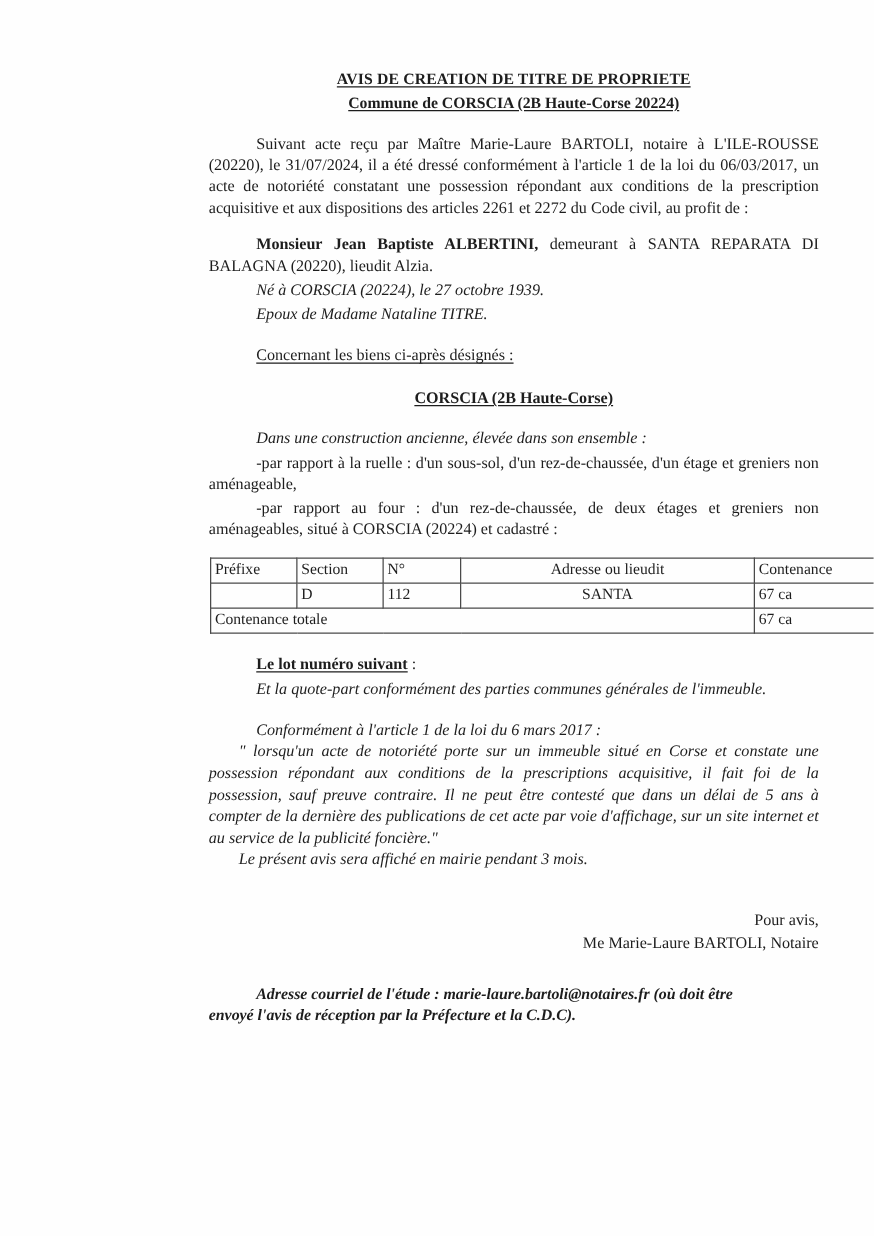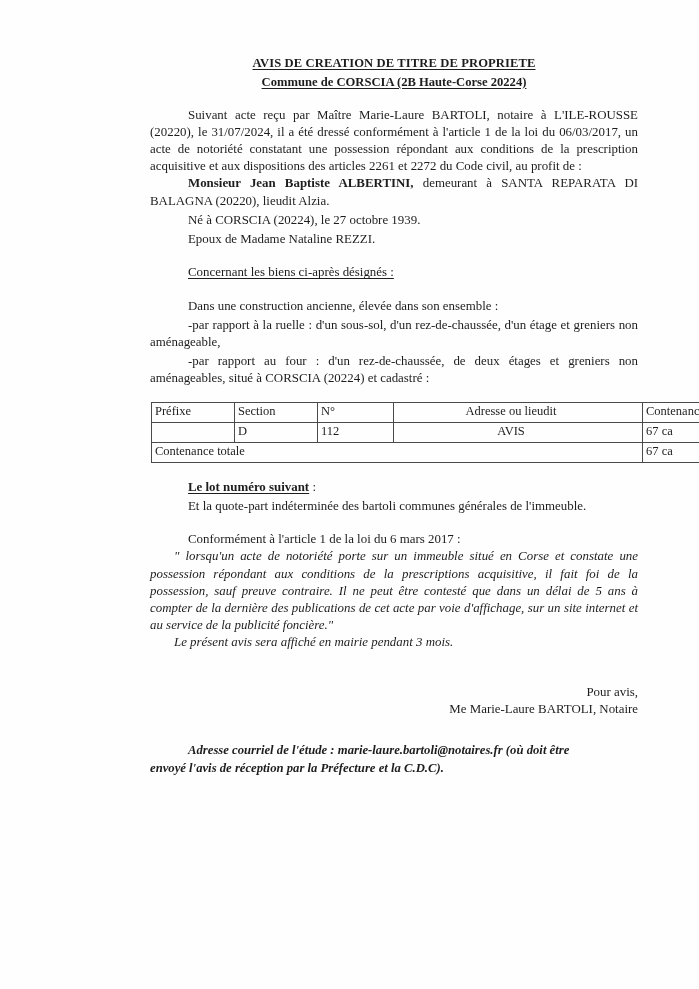--- a/index.html
+++ b/index.html
@@ -13,21 +13,21 @@
     width: 699px;
     height: 989px;
     background: #fefefe;
     overflow: hidden;
     font-family: "Liberation Serif", "DejaVu Serif", serif;
     color: #1d1d1d;
     -webkit-font-smoothing: antialiased;
   }
   .content {
     position: absolute;
-    left: 150px;
+    left: 167px;
     top: 0;
     width: 488px;
   }
 
   
   .doc-title-block {
     margin-top: 55px;
     text-align: center;
   }
   .doc-title {
@@ -49,23 +49,23 @@
 
   
   .para {
     font-size: 12.9px;
     line-height: 1.335;
     text-align: justify;
     text-justify: inter-word;
     margin: 0;
   }
   .para.indent { text-indent: 38px; }
-  .para.nojust { text-align: left; }
+  .para.nojust { text-align: left; font-style: italic; }
   .gap-lg { margin-top: 16px; }
-  .gap-md { }
+  .gap-md { margin-top: 12px; }
   .gap-xs { margin-top: 2px; }
 
   .b { font-weight: bold; }
   .u { text-decoration: underline; text-underline-offset: 2px; }
 
   .owner-name {
     font-weight: bold;
   }
 
   .section-underline {
@@ -90,21 +90,21 @@
     margin-left: 1px;
   }
   table.cadastre {
     border-collapse: collapse;
     width: 485px;
     font-size: 12.5px;
     table-layout: fixed;
   }
   table.cadastre td {
     border: 1px solid #4a4a4a;
-    padding: 1px 17px 2px 3px;
+    padding: 1px 3px 2px 3px;
     line-height: 1.22;
     vertical-align: top;
     height: 16px;
     white-space: nowrap;
     overflow: hidden;
   }
   .col-prefixe   { width: 62px; }
   .col-section   { width: 62px; }
   .col-numero    { width: 55px; }
   .col-adresse   { width: 228px; text-align: center; }
@@ -155,56 +155,57 @@
 
     <div class="doc-title-block">
       <div class="doc-title">AVIS DE CREATION DE TITRE DE PROPRIETE</div>
       <div class="doc-subtitle">Commune de CORSCIA (2B Haute-Corse 20224)</div>
     </div>
 
     <p class="para indent gap-lg">Suivant acte reçu par Maître Marie-Laure BARTOLI, notaire à L'ILE-ROUSSE (20220), le 31/07/2024, il a été dressé conformément à l'article 1 de la loi du 06/03/2017, un acte de notoriété constatant une possession répondant aux conditions de la prescription acquisitive et aux dispositions des articles 2261 et 2272 du Code civil, au profit de :</p>
 
     <p class="para gap-md" style="text-indent:38px;"><span class="owner-name">Monsieur Jean Baptiste ALBERTINI,</span><span> demeurant à SANTA REPARATA DI BALAGNA (20220), lieudit Alzia.</span></p>
     <p class="para nojust gap-xs" style="text-indent:38px;">Né à CORSCIA (20224), le 27 octobre 1939.</p>
-    <p class="para nojust gap-xs" style="text-indent:38px;">Epoux de Madame Nataline REZZI.</p>
+    <p class="para nojust gap-xs" style="text-indent:38px;">Epoux de Madame Nataline TITRE.</p>
 
     <div class="section-underline gap-lg"><span class="u">Concernant les biens ci-après désignés :</span></div>
 
+    <div class="centered-heading gap-lg">CORSCIA (2B Haute-Corse)</div>
 
     <p class="para nojust gap-lg" style="text-indent:38px;">Dans une construction ancienne, élevée dans son ensemble :</p>
     <p class="para indent gap-xs">-par rapport à la ruelle : d'un sous-sol, d'un rez-de-chaussée, d'un étage et greniers non aménageable,</p>
     <p class="para indent gap-xs">-par rapport au four : d'un rez-de-chaussée, de deux étages et greniers non aménageables, situé à CORSCIA (20224) et cadastré :</p>
 
     <div class="cadastre-wrap">
       <table class="cadastre">
         <tbody>
           <tr>
             <td class="col-prefixe">Préfixe</td>
             <td class="col-section">Section</td>
             <td class="col-numero">N°</td>
             <td class="col-adresse">Adresse ou lieudit</td>
             <td class="col-contenance">Contenance</td>
           </tr>
           <tr>
             <td class="col-prefixe"></td>
             <td class="col-section">D</td>
             <td class="col-numero">112</td>
-            <td class="col-adresse">AVIS</td>
+            <td class="col-adresse">SANTA</td>
             <td class="col-contenance">67 ca</td>
           </tr>
           <tr>
             <td colspan="4">Contenance totale</td>
             <td class="col-contenance">67 ca</td>
           </tr>
         </tbody>
       </table>
     </div>
 
     <div class="lot-head gap-lg"><span class="b u">Le lot numéro suivant</span><span> :</span></div>
-    <p class="para nojust gap-xs" style="text-indent:38px;">Et la quote-part indéterminée des bartoli communes générales de l'immeuble.</p>
+    <p class="para nojust gap-xs" style="text-indent:38px;">Et la quote-part conformément des parties communes générales de l'immeuble.</p>
 
     <p class="para nojust gap-lg" style="text-indent:38px;">Conformément à l'article 1 de la loi du 6 mars 2017 :</p>
     <p class="quote indent gap-xs">" lorsqu'un acte de notoriété porte sur un immeuble situé en Corse et constate une possession répondant aux conditions de la prescriptions acquisitive, il fait foi de la possession, sauf preuve contraire. Il ne peut être contesté que dans un délai de 5 ans à compter de la dernière des publications de cet acte par voie d'affichage, sur un site internet et au service de la publicité foncière."</p>
     <p class="quote gap-xs" style="text-align:left;margin-left:24px;">Le présent avis sera affiché en mairie pendant 3 mois.</p>
 
     <div class="signature">
       <div>Pour avis,</div>
       <div>Me Marie-Laure BARTOLI, Notaire</div>
     </div>
 

